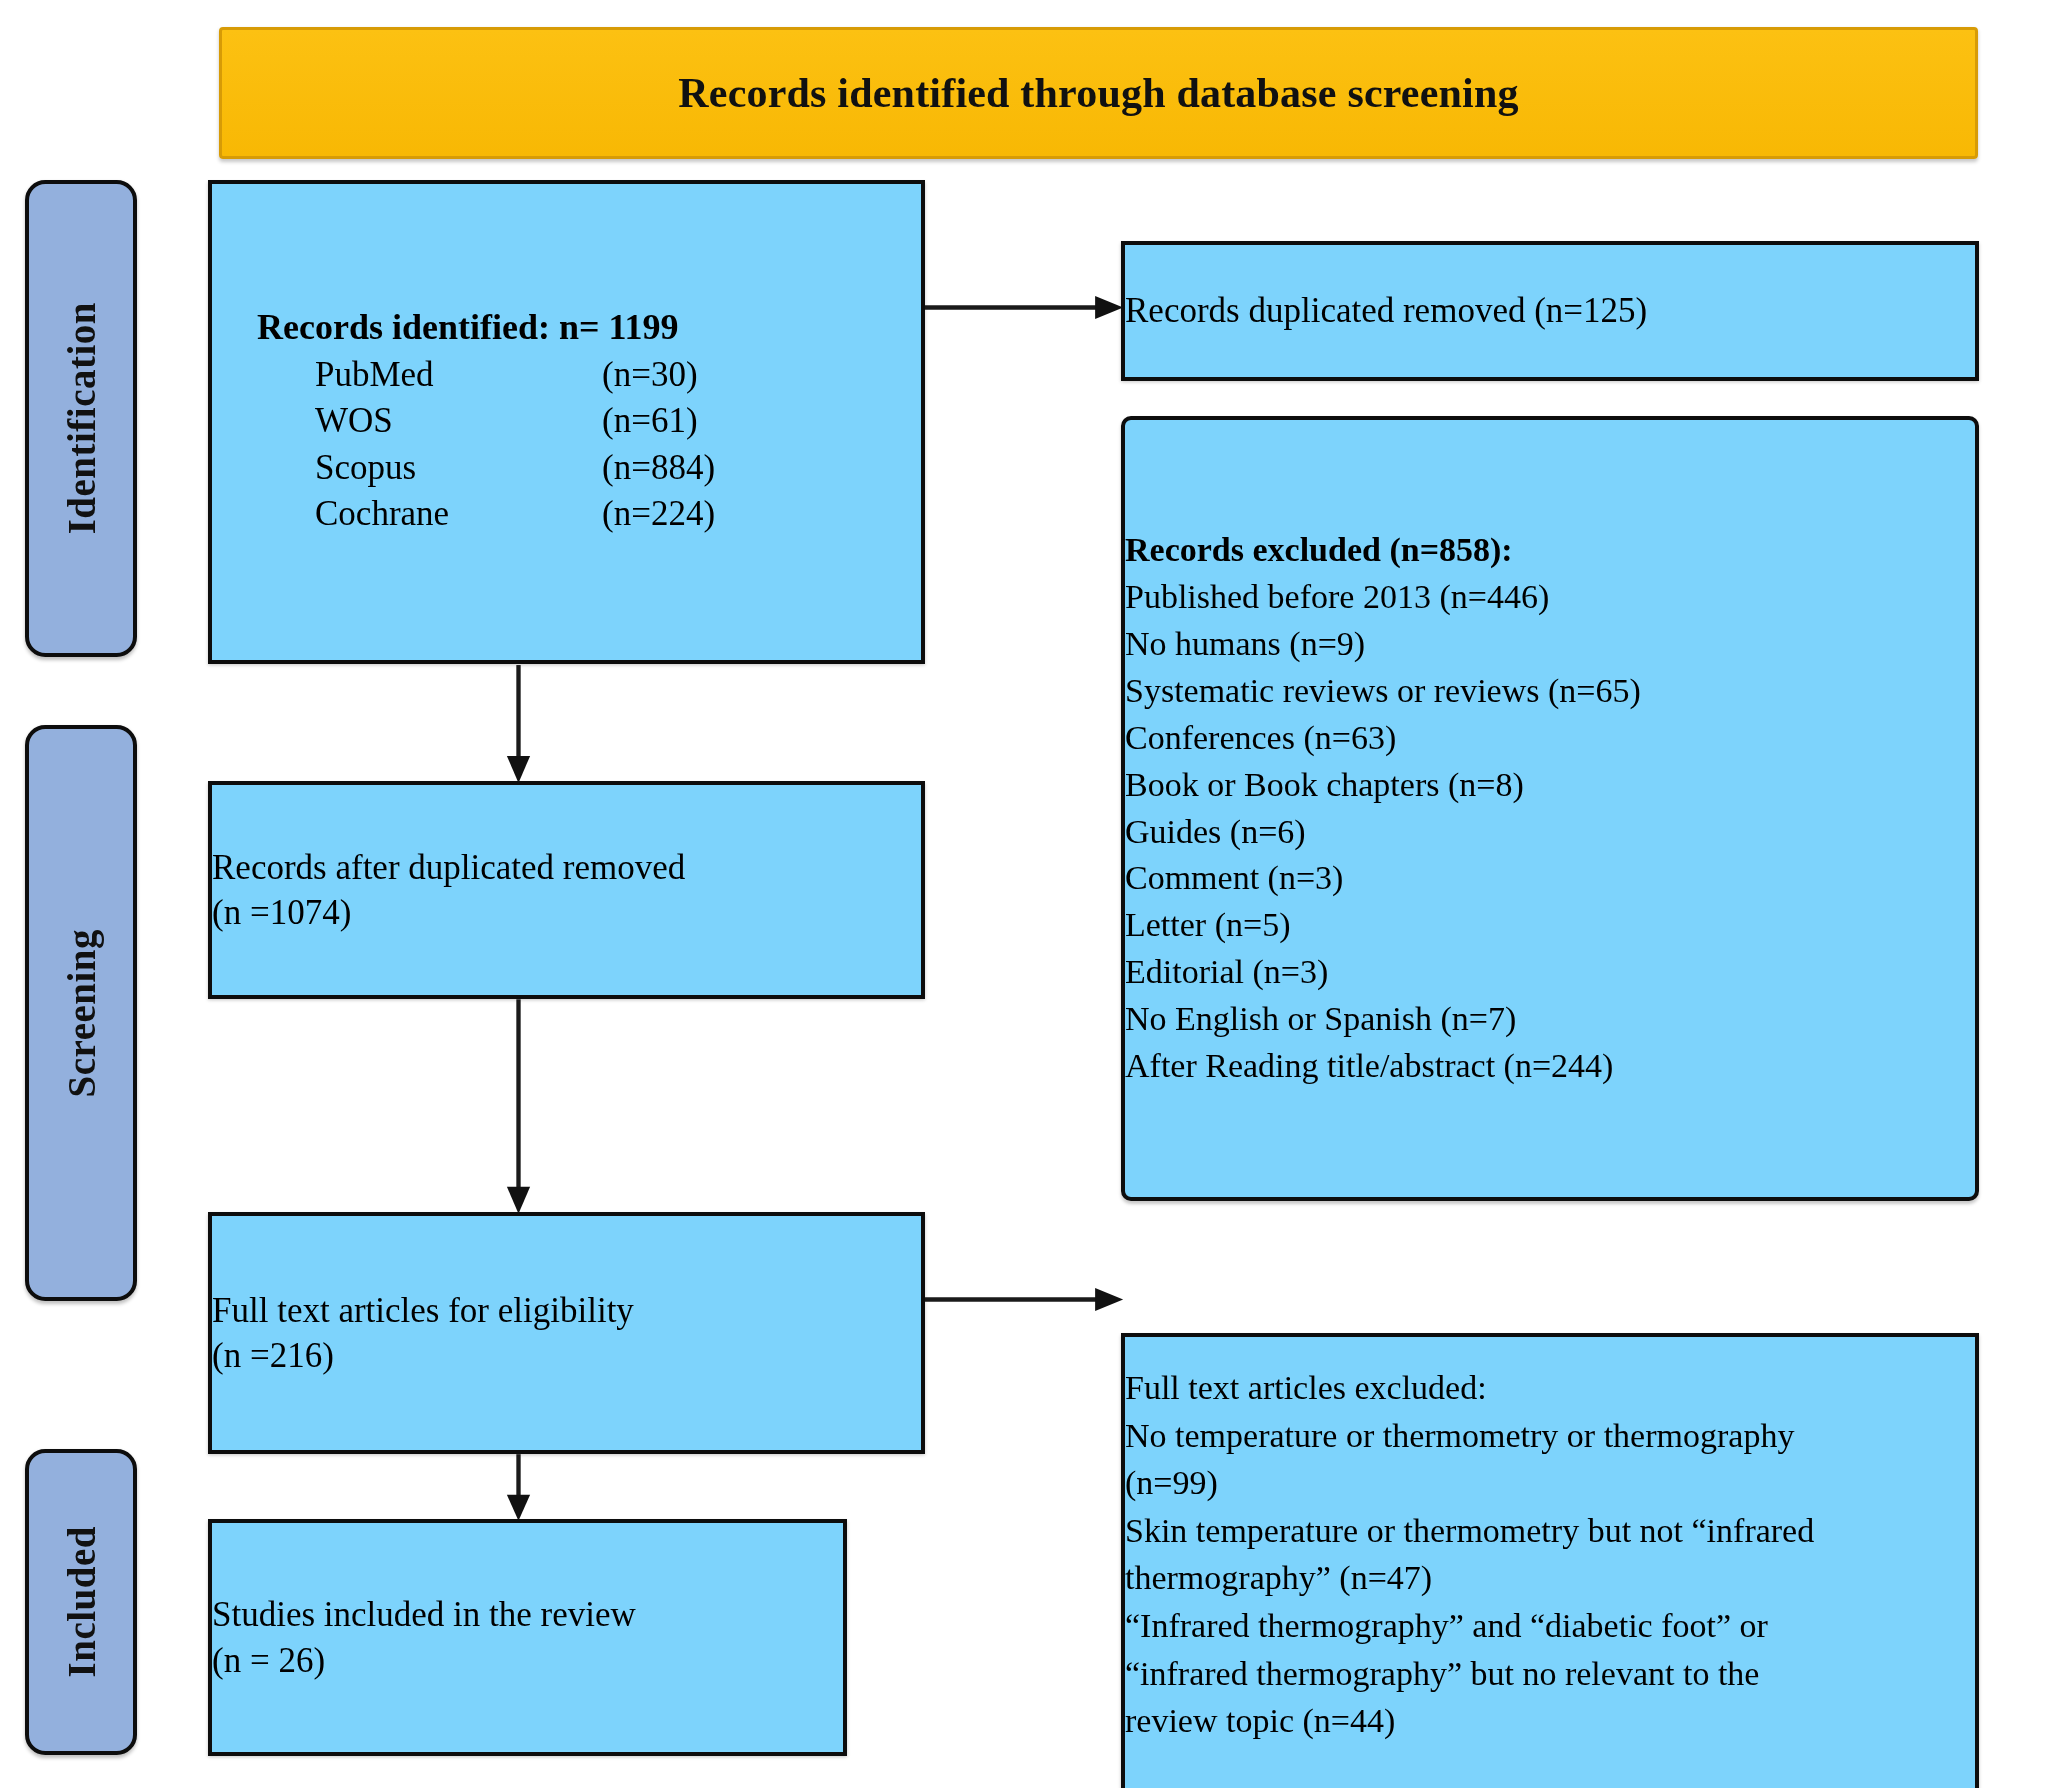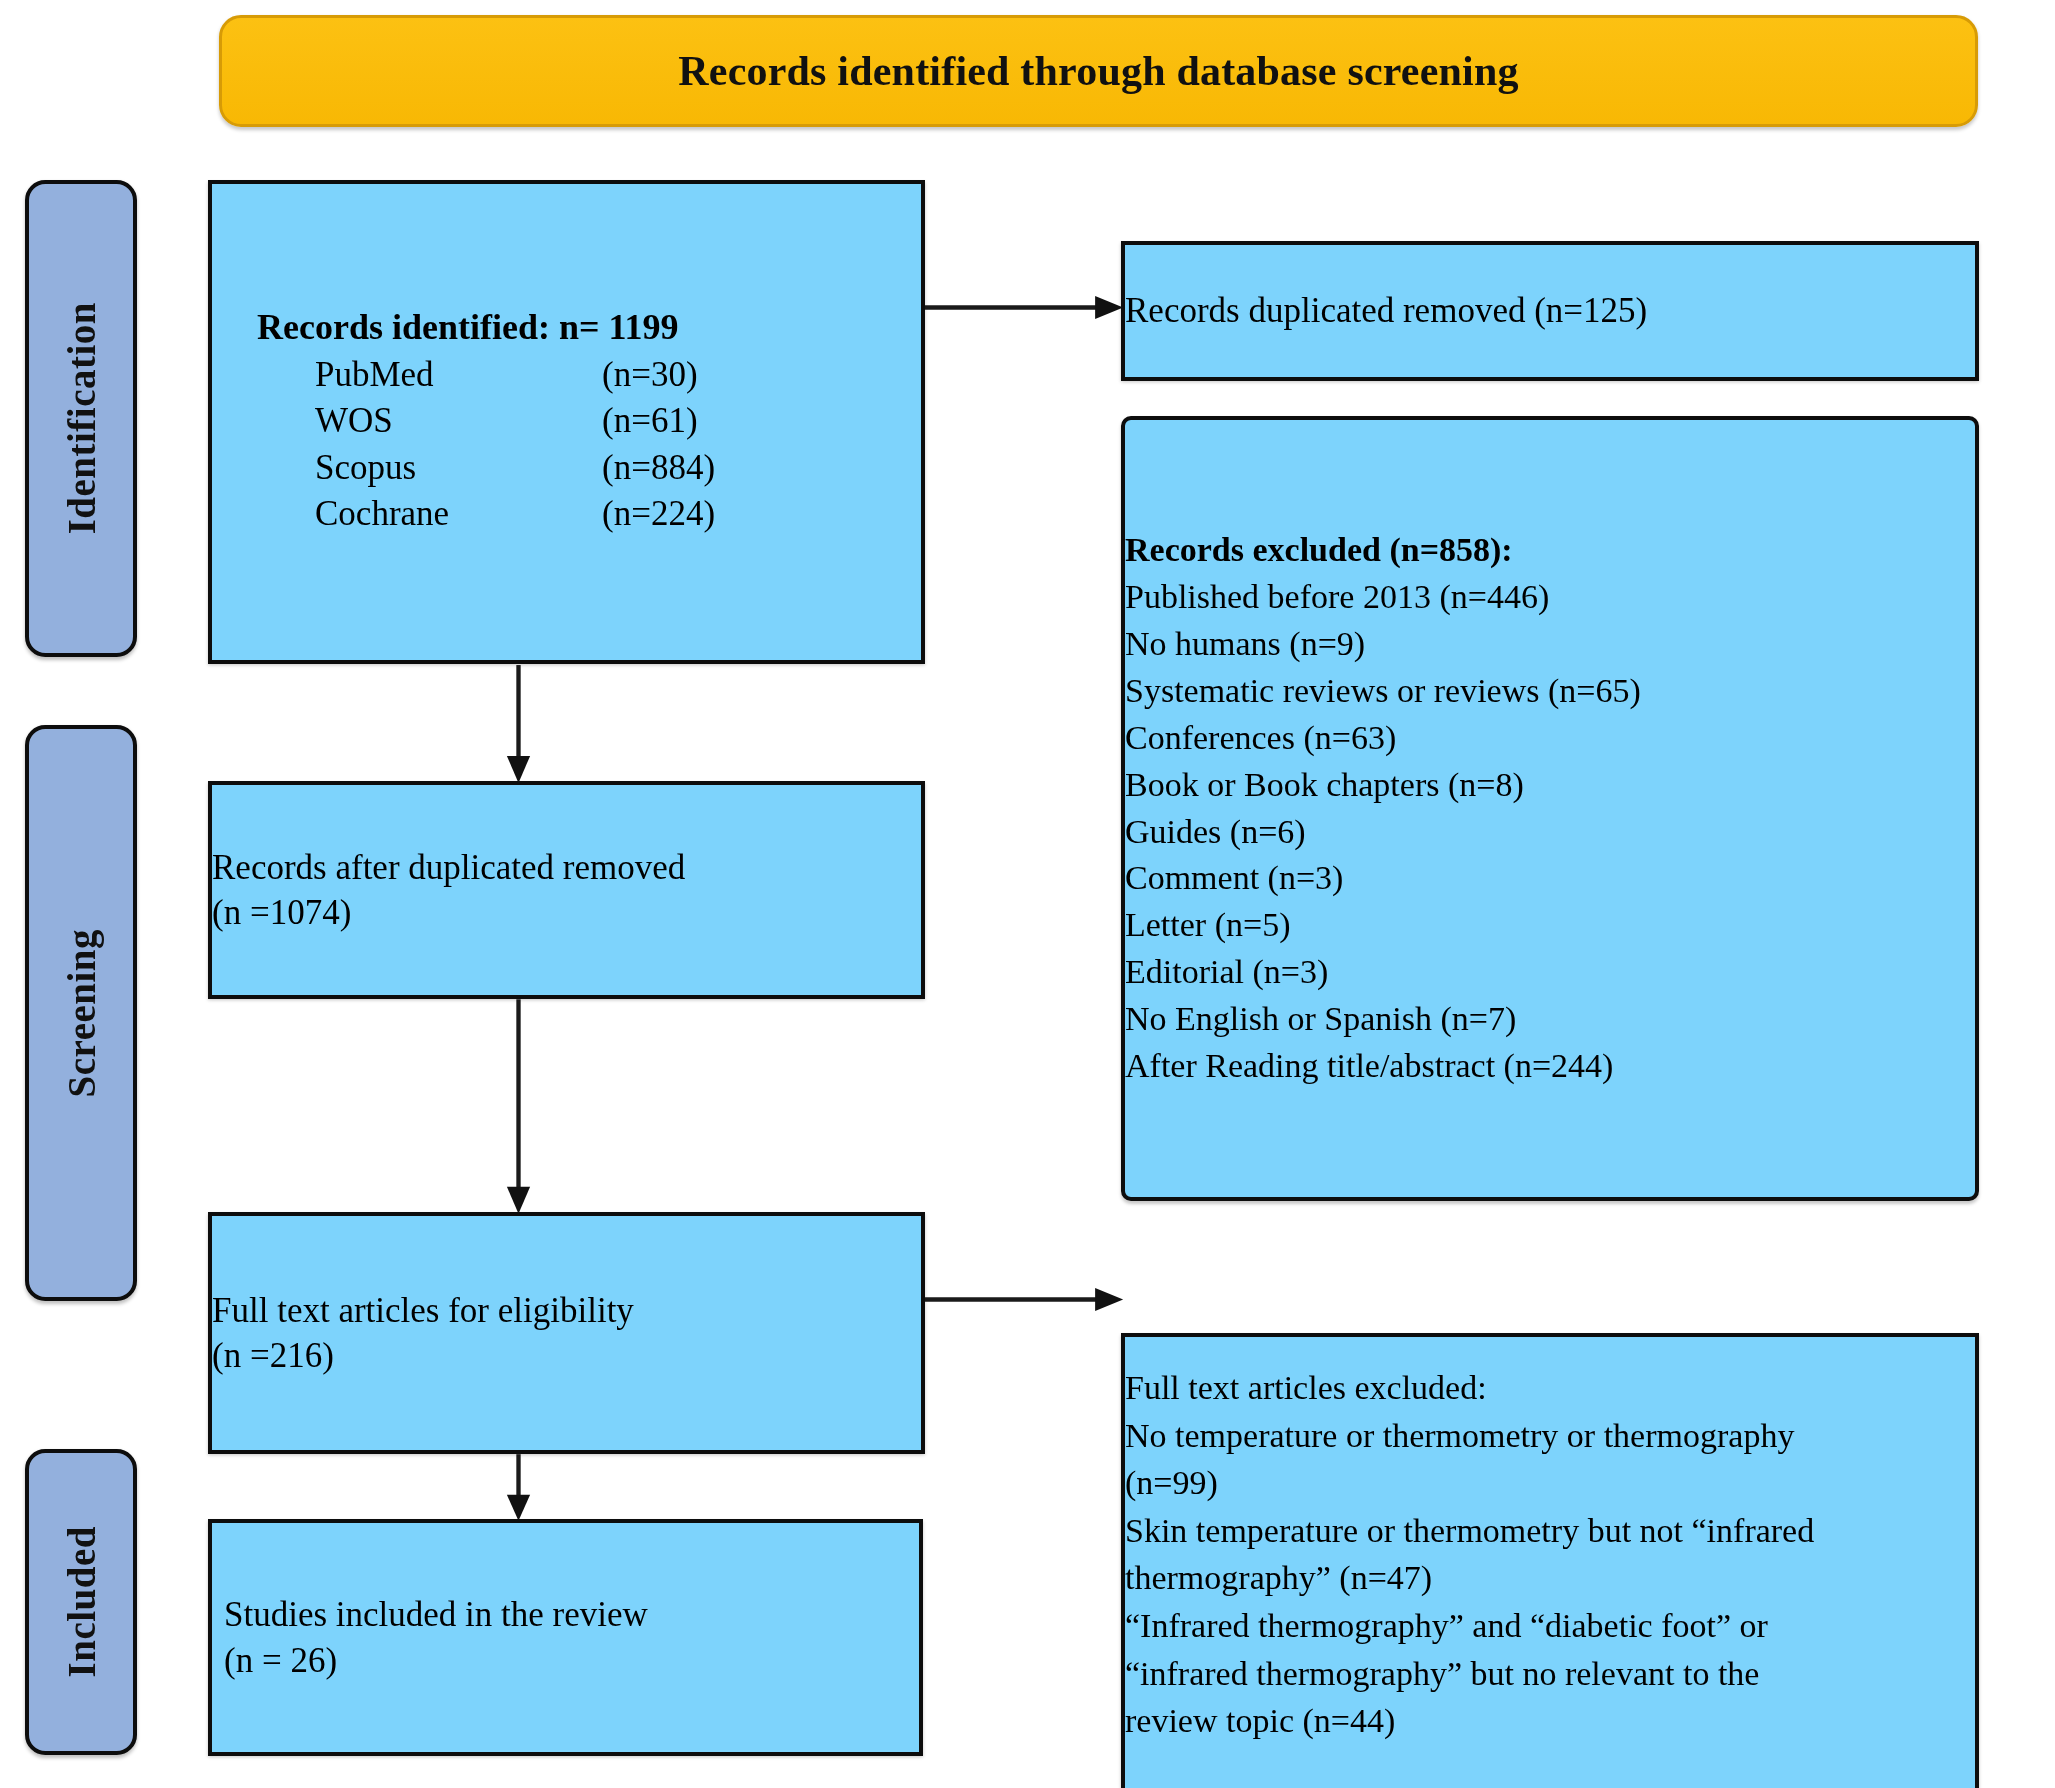--- a/index.html
+++ b/index.html
@@ -19,26 +19,26 @@
     height: 1789px;
     background: #ffffff;
     transform-origin: top left;
     overflow: hidden;
   }
 
   
   .banner {
     position: absolute;
     left: 219px;
-    top: 15px;
+    top: 27px;
     width: 1759px;
-    height: 112px;
+    height: 132px;
     background: linear-gradient(#fcc112, #f8b804);
     border: 3.4px solid #d79b06;
-    border-radius: 22px;
+    border-radius: 4px;
     box-sizing: border-box;
     display: flex;
     align-items: center;
     justify-content: center;
     box-shadow: 0 2.4px 3.9px rgba(0,0,0,0.22);
   }
   .banner-text {
     font-size: 42px;
     font-weight: bold;
     letter-spacing: 0.2px;
@@ -116,21 +116,21 @@
   
   #box-records-excluded   { left: 1121px; top: 416px; width: 858px; height: 785px; border-radius: 10px; }
   #box-records-excluded .box-inner { justify-content: center; }
   #box-records-excluded .line { font-size: 34px; line-height: 1.38; }
 
   
   #box-records-after-dup  { left: 208px; top: 781px; width: 717px; height: 218px; }
   
   #box-fulltext-eligible  { left: 208px; top: 1212px; width: 717px; height: 242px; }
   
-  #box-studies-included   { left: 208px; top: 1519px; width: 715px; height: 237px; padding-left: 12px; }
+  #box-studies-included   { left: 208px; top: 1519px; width: 639px; height: 237px; }
   
   #box-fulltext-excluded  { left: 1121px; top: 1308px; width: 858px; height: 544px; margin-top: 25px; }
   #box-fulltext-excluded .box-inner { justify-content: flex-start; padding-top: 27px; }
   #box-fulltext-excluded .line { font-size: 34px; line-height: 1.40; }
 
   
   .conn { position: absolute; }
   .conn svg { display: block; overflow: visible; }
 </style>
 </head>

